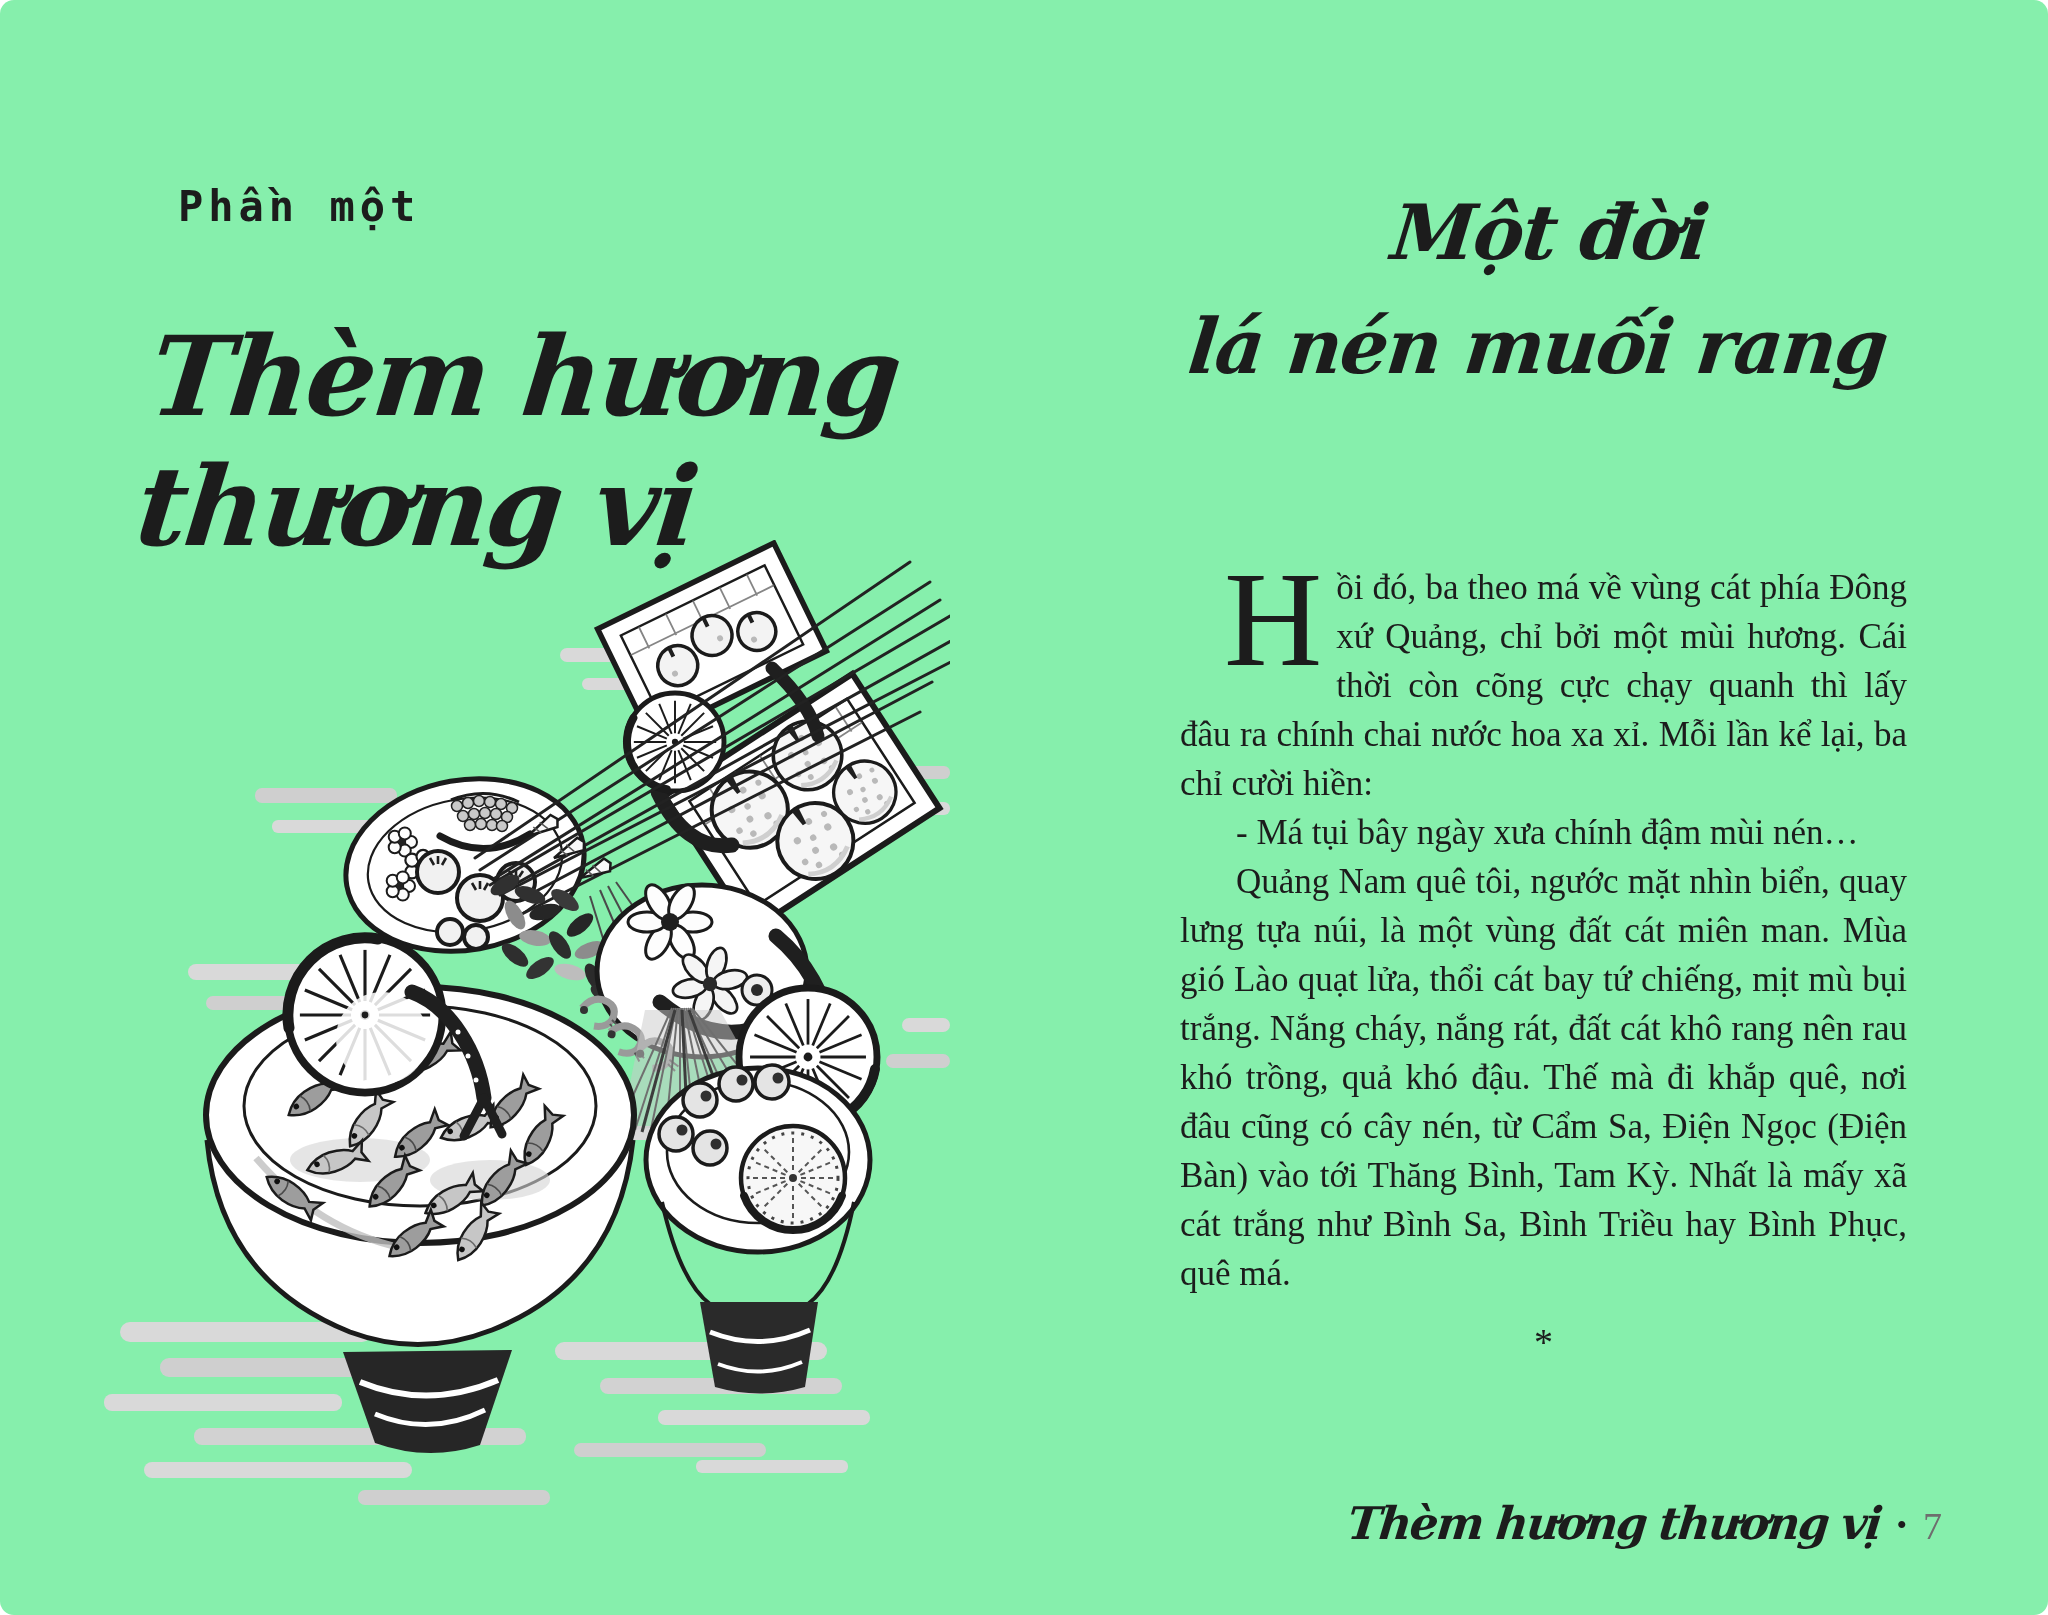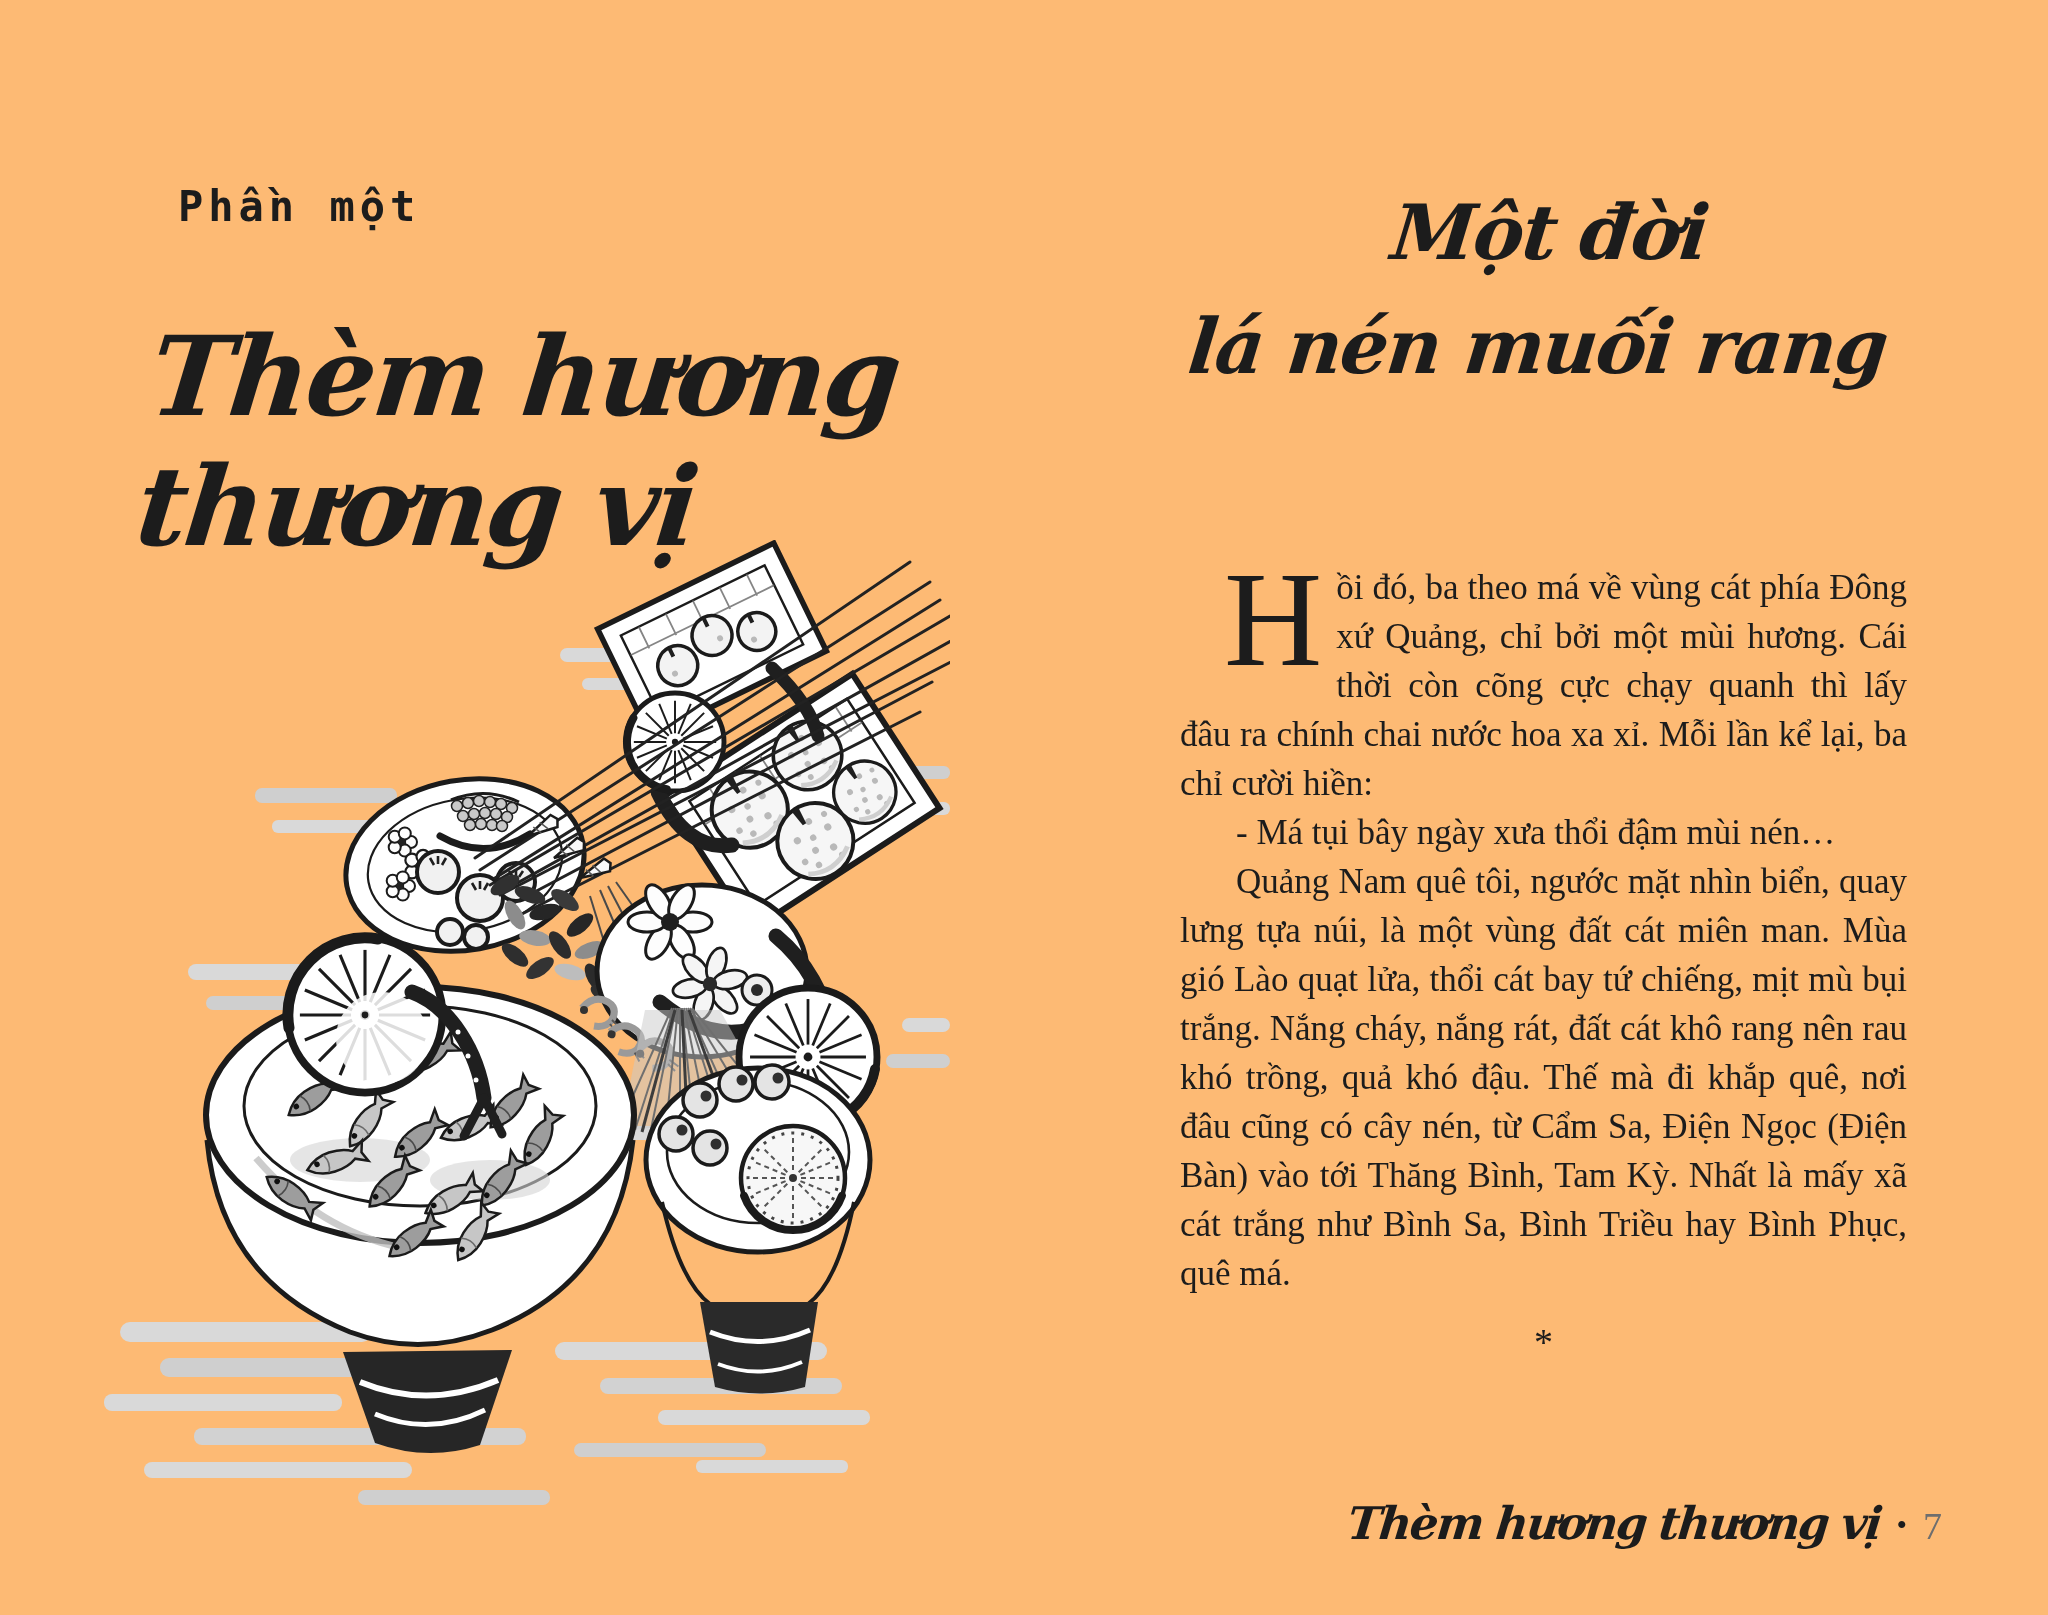--- a/index.html
+++ b/index.html
@@ -1,18 +1,18 @@
 <!DOCTYPE html>
 <html><head>
 <meta charset="utf-8">
 <style>
   html,body{margin:0;padding:0;background:#fff;}
   .spread{
-    position:relative;width:2048px;height:1615px;background:#fdba74;
-    font-family:"Liberation Serif",serif;color:#1c1c1c;overflow:hidden;
+    position:relative;width:2048px;height:1615px;background:#86efac;
+    font-family:"Liberation Serif",serif;color:#1c1c1c;overflow:hidden;border-radius:14px;
   }
   
   .part-label{
     position:absolute;left:178px;top:182px;
     font-family:"DejaVu Sans Mono",monospace;font-weight:bold;
     font-size:42px;letter-spacing:5px;white-space:nowrap;
   }
   .left-title{
     position:absolute;left:158px;top:312px;
     font-family:"DejaVu Serif",serif;font-style:italic;font-weight:bold;
@@ -457,21 +457,21 @@
     </g>
   </svg>
 
   <div class="right-title">
     <div>Một đời</div>
     <div>lá nén muối rang</div>
   </div>
 
   <div class="body-text">
     <p><span class="dropcap">H</span><span>ồi đó, ba theo má về vùng cát phía Đông xứ Quảng, chỉ bởi một mùi hương. Cái thời còn cõng cực chạy quanh thì lấy đâu ra chính chai nước hoa xa xỉ. Mỗi lần kể lại, ba chỉ cười hiền:</span></p>
-    <p class="indent">- Má tụi bây ngày xưa thổi đậm mùi nén…</p>
+    <p class="indent">- Má tụi bây ngày xưa chính đậm mùi nén…</p>
     <p class="indent">Quảng Nam quê tôi, ngước mặt nhìn biển, quay lưng tựa núi, là một vùng đất cát miên man. Mùa gió Lào quạt lửa, thổi cát bay tứ chiếng, mịt mù bụi trắng. Nắng cháy, nắng rát, đất cát khô rang nên rau khó trồng, quả khó đậu. Thế mà đi khắp quê, nơi đâu cũng có cây nén, từ Cẩm Sa, Điện Ngọc (Điện Bàn) vào tới Thăng Bình, Tam Kỳ. Nhất là mấy xã cát trắng như Bình Sa, Bình Triều hay Bình Phục, quê má.</p>
     <p class="section-break">*</p>
   </div>
 
   <div class="page-footer">
     <span class="footer-script">Thèm hương thương vị</span>
     <span class="footer-bullet">•</span>
     <span class="footer-page-number">7</span>
   </div>
 

